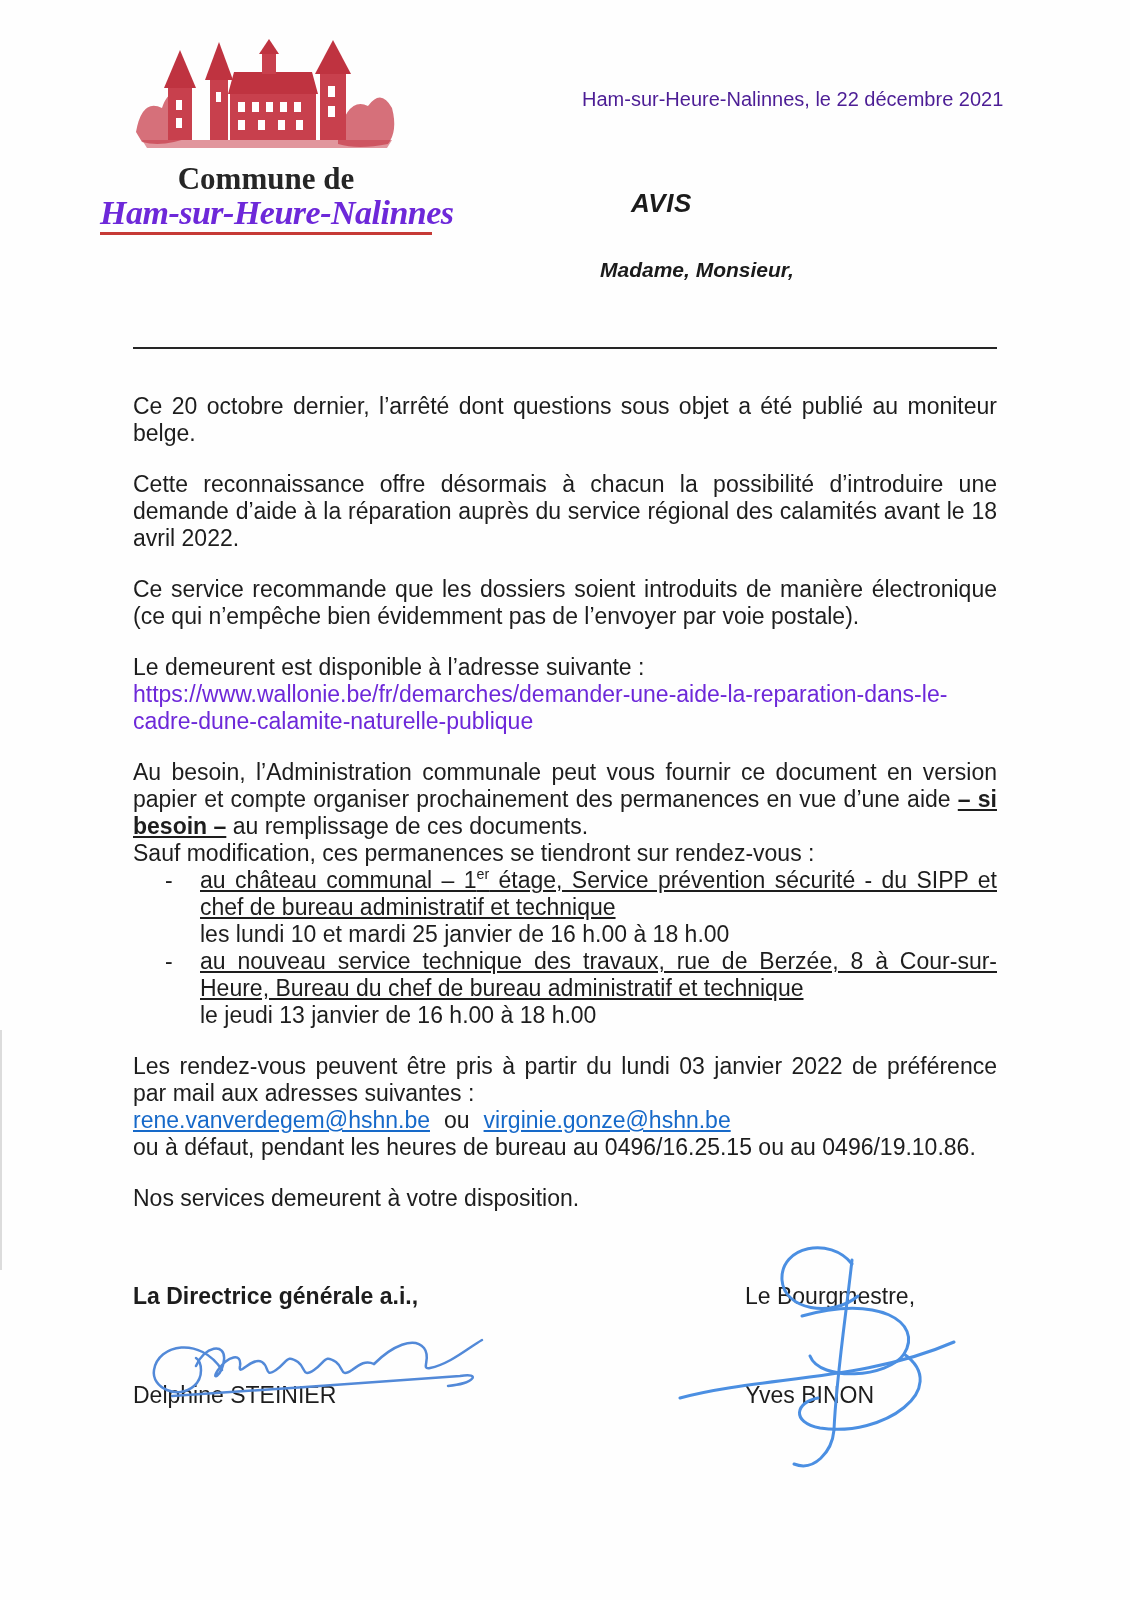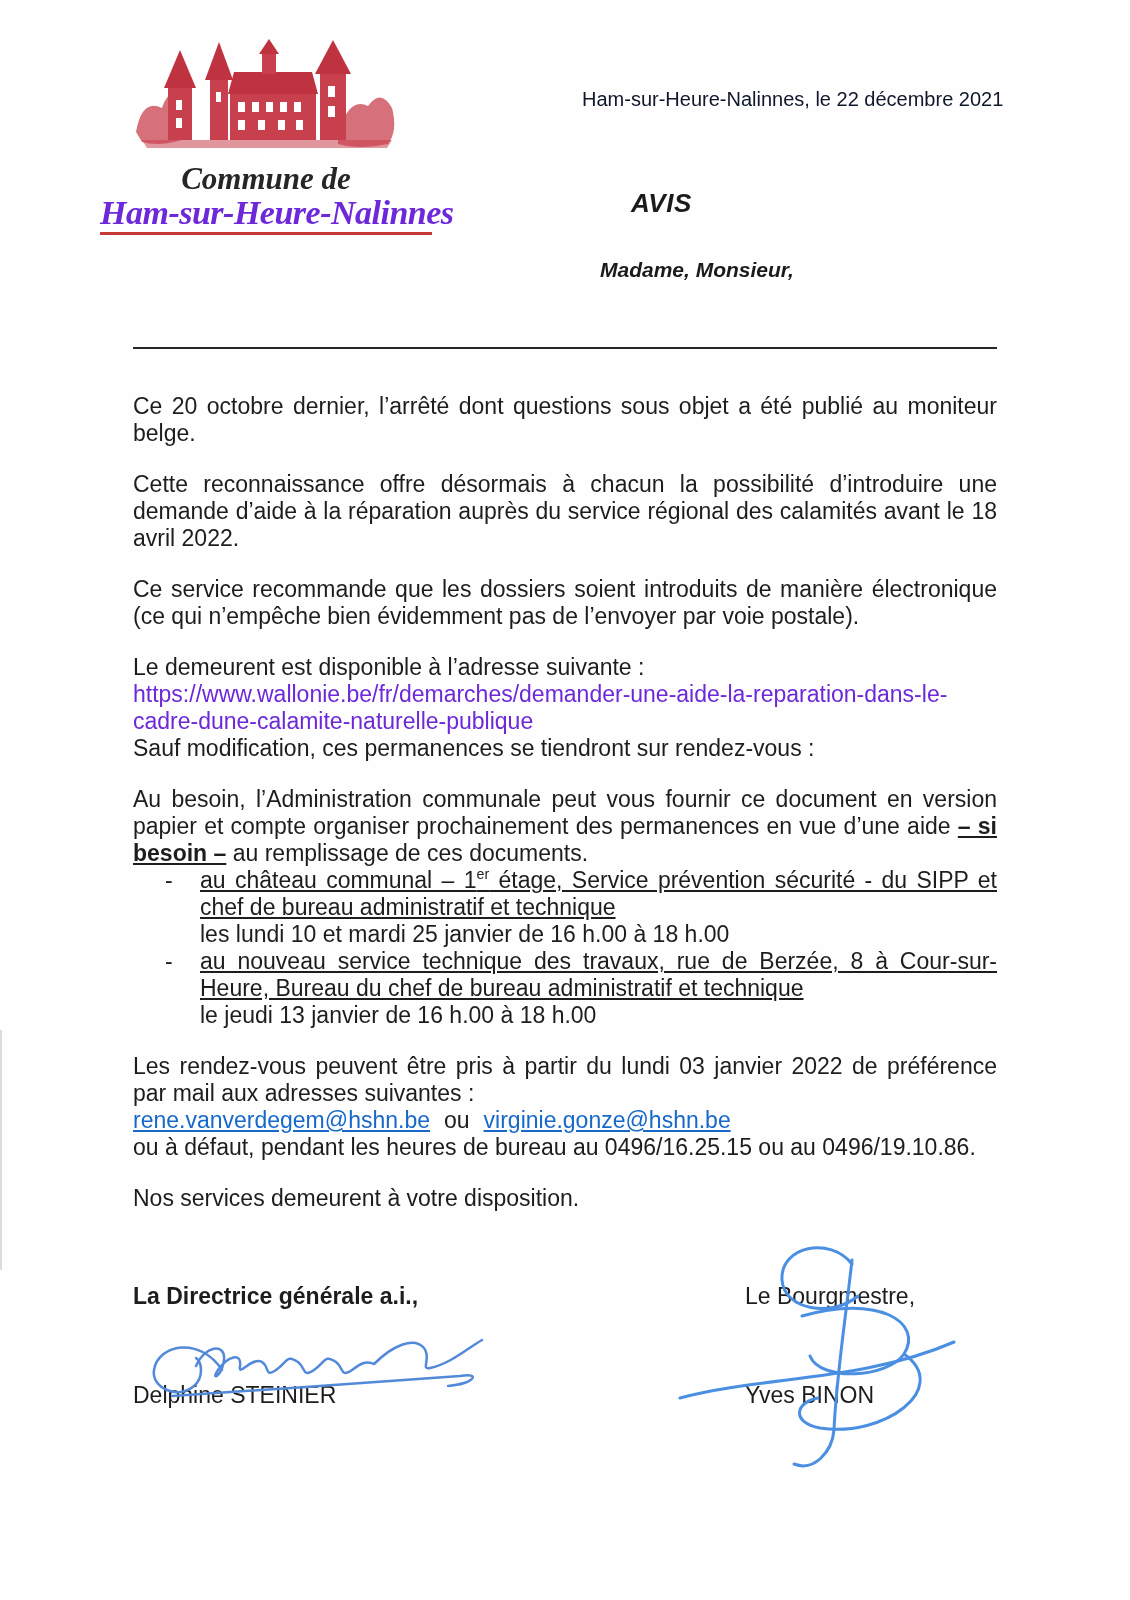--- a/index.html
+++ b/index.html
@@ -5,30 +5,30 @@
   html,body { margin:0; padding:0; background:#ffffff; }
   .page {
     position:relative; width:1130px; height:1600px; background:#fefefe;
     font-family:"Liberation Sans", sans-serif; color:#1d1d1d; overflow:hidden;
   }
 
   
   .logo { position:absolute; left:100px; top:36px; width:332px; text-align:center; }
   .logo svg { display:block; margin:0 auto 4px auto; }
   .logo-text1 {
-    font-family:"Liberation Serif", serif; font-style:italic; font-weight:bold;
+    font-family:"Liberation Serif", serif; font-weight:bold;
     font-size:31px; line-height:34px; color:#262626;
   }
   .logo-text2 {
     font-family:"Liberation Serif", serif; font-style:italic; font-weight:bold;
     font-size:34px; line-height:34px; color:#6d28d9; letter-spacing:-0.5px; white-space:nowrap;
   }
   .logo-underline { height:3px; background:#c63a36; margin-top:2px; }
 
-  .dateline { position:absolute; left:582px; top:88px; font-size:20px; color:#0f172a; }
+  .dateline { position:absolute; left:582px; top:88px; font-size:20px; color:#4c1d95; }
   .doc-title {
     position:absolute; left:583px; top:188px; font-size:26px; font-weight:bold;
     font-style:italic; letter-spacing:0.5px; color:#1b1b1b;margin-left:48px;
   }
   .salutation {
     position:absolute; left:600px; top:258px; font-size:21px; font-weight:bold;
     font-style:italic; color:#1b1b1b;
   }
 
   
@@ -130,23 +130,23 @@
 
     <div class="para gap">Cette reconnaissance offre désormais à chacun la possibilité d’introduire une demande d’aide à la réparation auprès du service régional des calamités avant le 18 avril 2022.</div>
 
     <div class="para gap">Ce service recommande que les dossiers soient introduits de manière électronique (ce qui n’empêche bien évidemment pas de l’envoyer par voie postale).</div>
 
     <div class="gap">
       <div class="para">Le demeurent est disponible à l’adresse suivante :</div>
       <div class="url-line"><span>https://www.wallonie.be/fr/demarches/demander-une-aide-la-reparation-dans-le-</span><br><span>cadre-dune-calamite-naturelle-publique</span></div>
     </div>
 
+    <div class="para gap"><span>Au besoin, l’Administration communale peut vous fournir ce document en version papier et compte organiser prochainement des permanences en vue d’une aide </span><span class="em-bu">– si besoin –</span><span> au remplissage de ces documents.</span></div>
+
     <div class="para">Sauf modification, ces permanences se tiendront sur rendez-vous :</div>
-
-    <div class="para gap"><span>Au besoin, l’Administration communale peut vous fournir ce document en version papier et compte organiser prochainement des permanences en vue d’une aide </span><span class="em-bu">– si besoin –</span><span> au remplissage de ces documents.</span></div>
 
     <div class="list">
       <div class="li">
         <span class="dash">-</span>
         <div class="li-body">
           <div class="li-u"><span class="u-span"><span>au château communal – 1</span><sup>er</sup><span> étage, Service prévention sécurité - du SIPP et chef de bureau administratif et technique</span></span></div>
           <div>les lundi 10 et mardi 25 janvier de 16 h.00 à 18 h.00</div>
         </div>
       </div>
       <div class="li">

